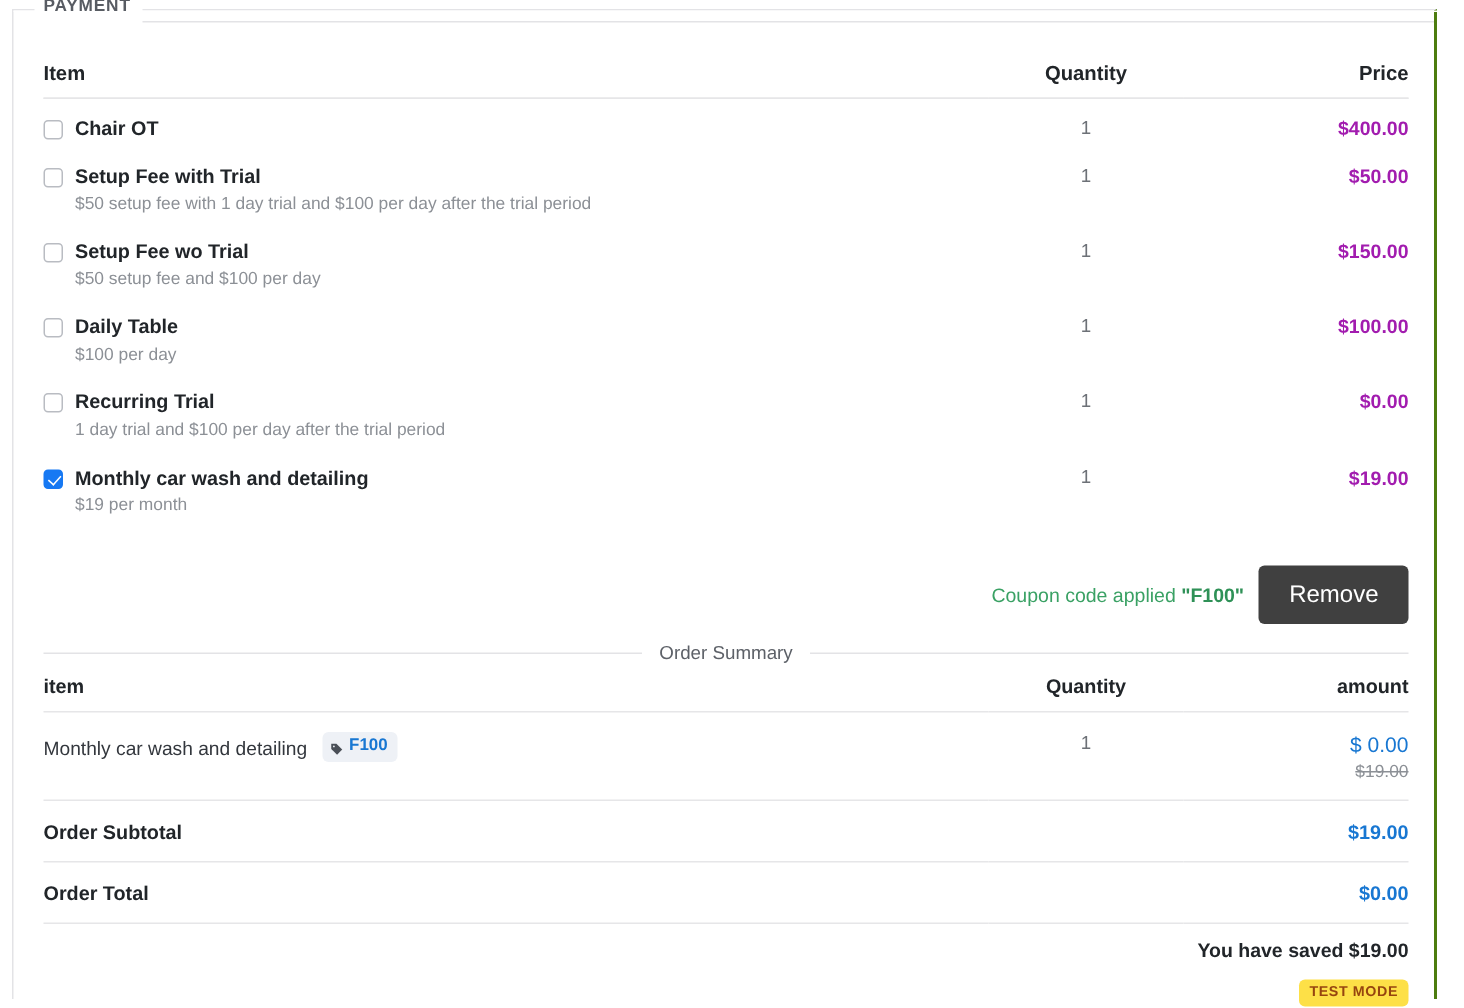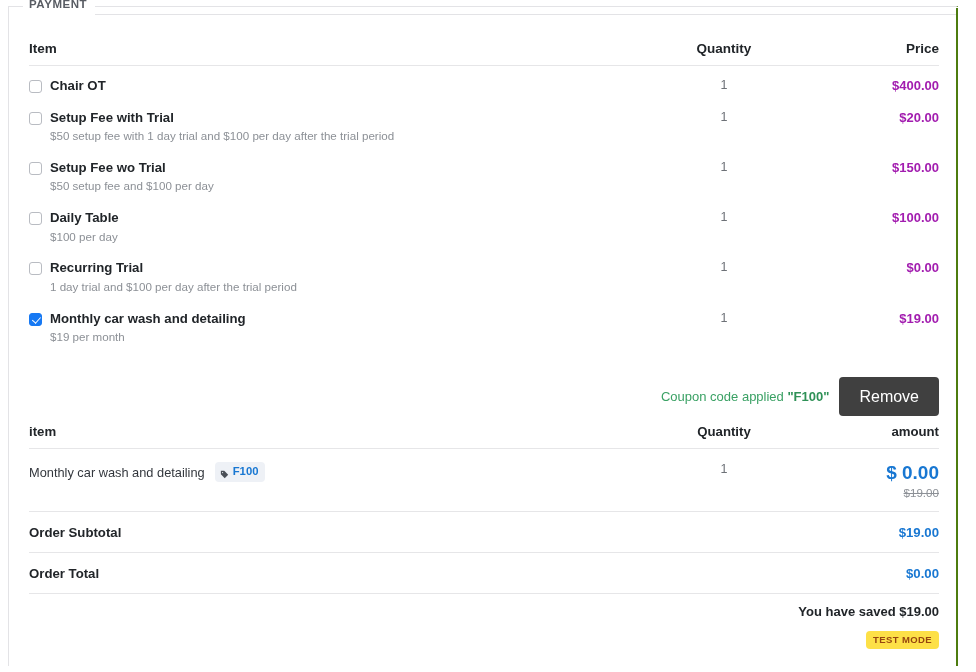--- a/index.html
+++ b/index.html
@@ -223,22 +223,22 @@
     width: 9px; height: 9px;
     color: #4a4f57;
   }
   .sum-qty-cell {
     text-align: center;
     font-size: 12.5px;
     color: #6d7177;
   }
   .sum-amt-cell { text-align: right; white-space: nowrap; }
   .amt-main {
-    font-size: 19px;
-    font-weight: 700;
+    font-size: 14px;
+    font-weight: 400;
     color: #1877d2;
   }
   .amt-old {
     display: block;
     font-size: 11.6px;
     color: #8c9096;
     text-decoration: line-through;
     margin-top: 2px;
   }
 
@@ -313,21 +313,21 @@
             <td>
               <div class="item-cell">
                 <span class="cbx"></span>
                 <div class="item-texts">
                   <span class="item-title">Setup Fee with Trial</span>
                   <span class="item-desc">$50 setup fee with 1 day trial and $100 per day after the trial period</span>
                 </div>
               </div>
             </td>
             <td class="qty-cell">1</td>
-            <td class="price-cell">$20.00</td>
+            <td class="price-cell">$50.00</td>
           </tr>
           <tr class="item-row">
             <td>
               <div class="item-cell">
                 <span class="cbx"></span>
                 <div class="item-texts">
                   <span class="item-title">Setup Fee wo Trial</span>
                   <span class="item-desc">$50 setup fee and $100 per day</span>
                 </div>
               </div>
@@ -377,20 +377,23 @@
         </tbody>
     </table>
 
     <div class="coupon-row">
       <div class="coupon-msg">
         <span>Coupon code applied </span><span class="code">"F100"</span>
       </div>
       <button class="remove-btn">Remove</button>
     </div>
 
+    <div class="divider-label">
+      <span>Order Summary</span>
+    </div>
 
     <table class="summary-table">
       <thead>
         <tr>
           <th class="sum-th-item">item</th>
           <th class="sum-th-qty">Quantity</th>
           <th class="sum-th-amt">amount</th>
         </tr>
       </thead>
       <tbody>

